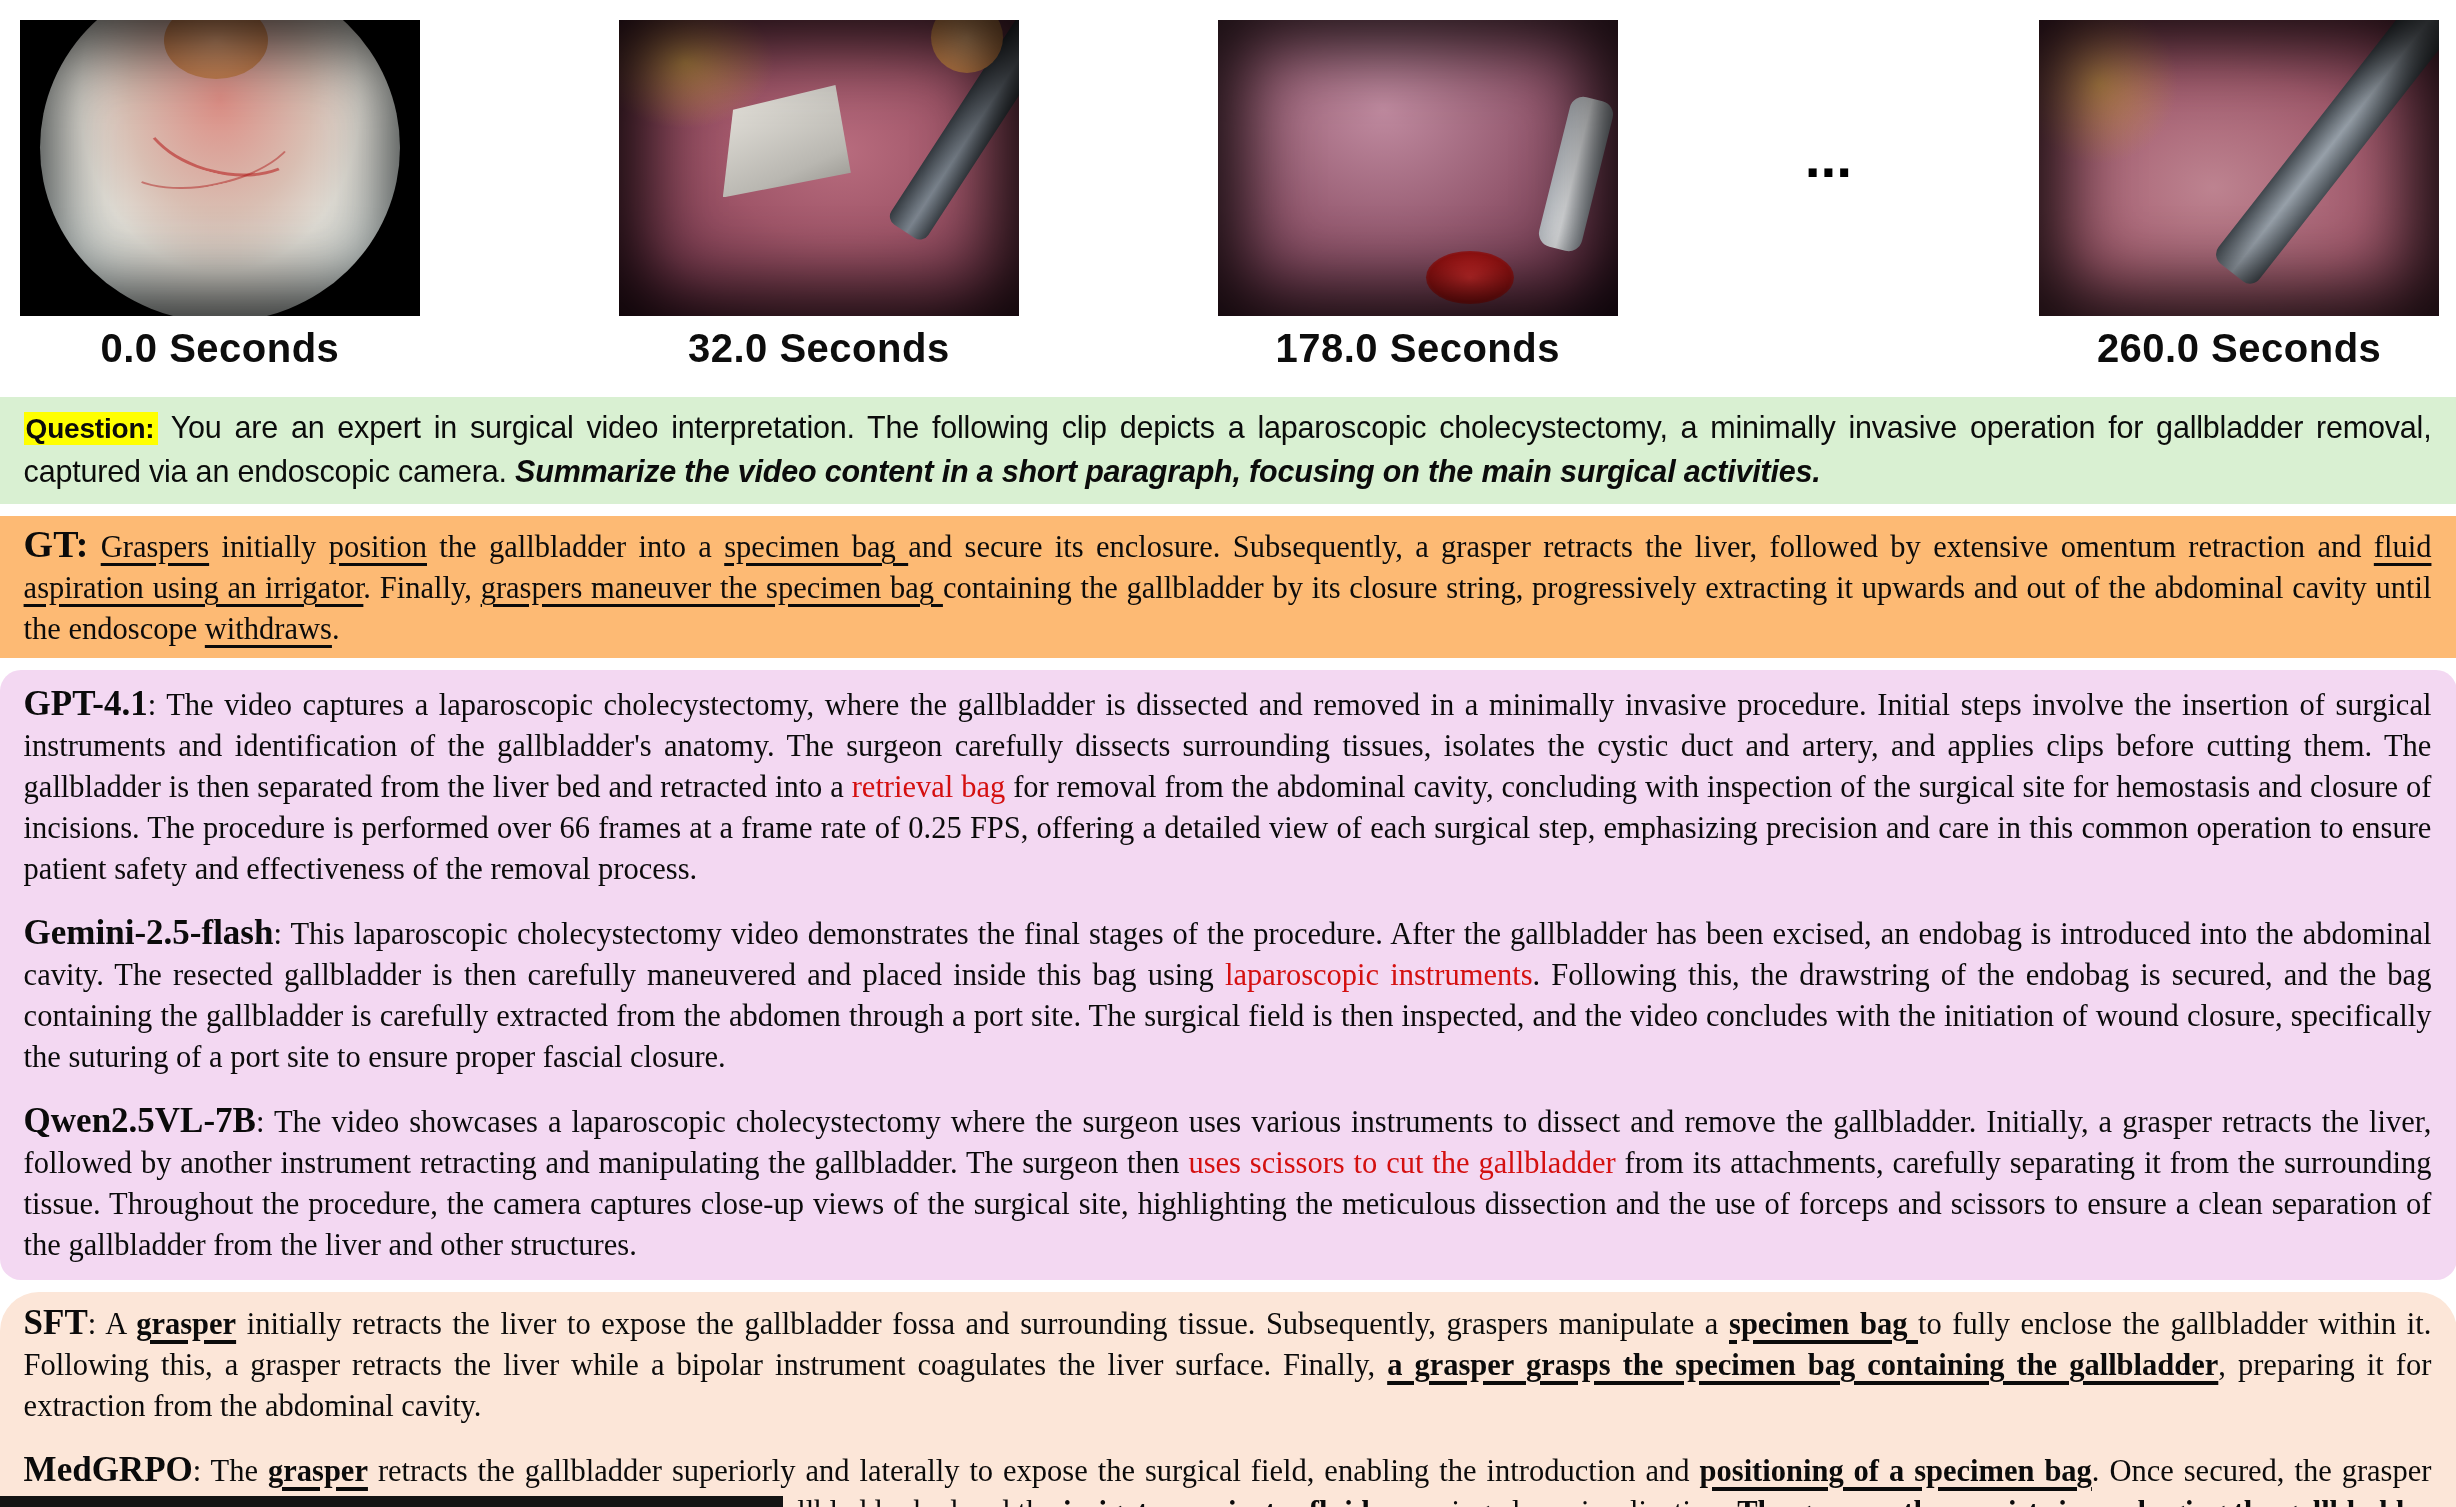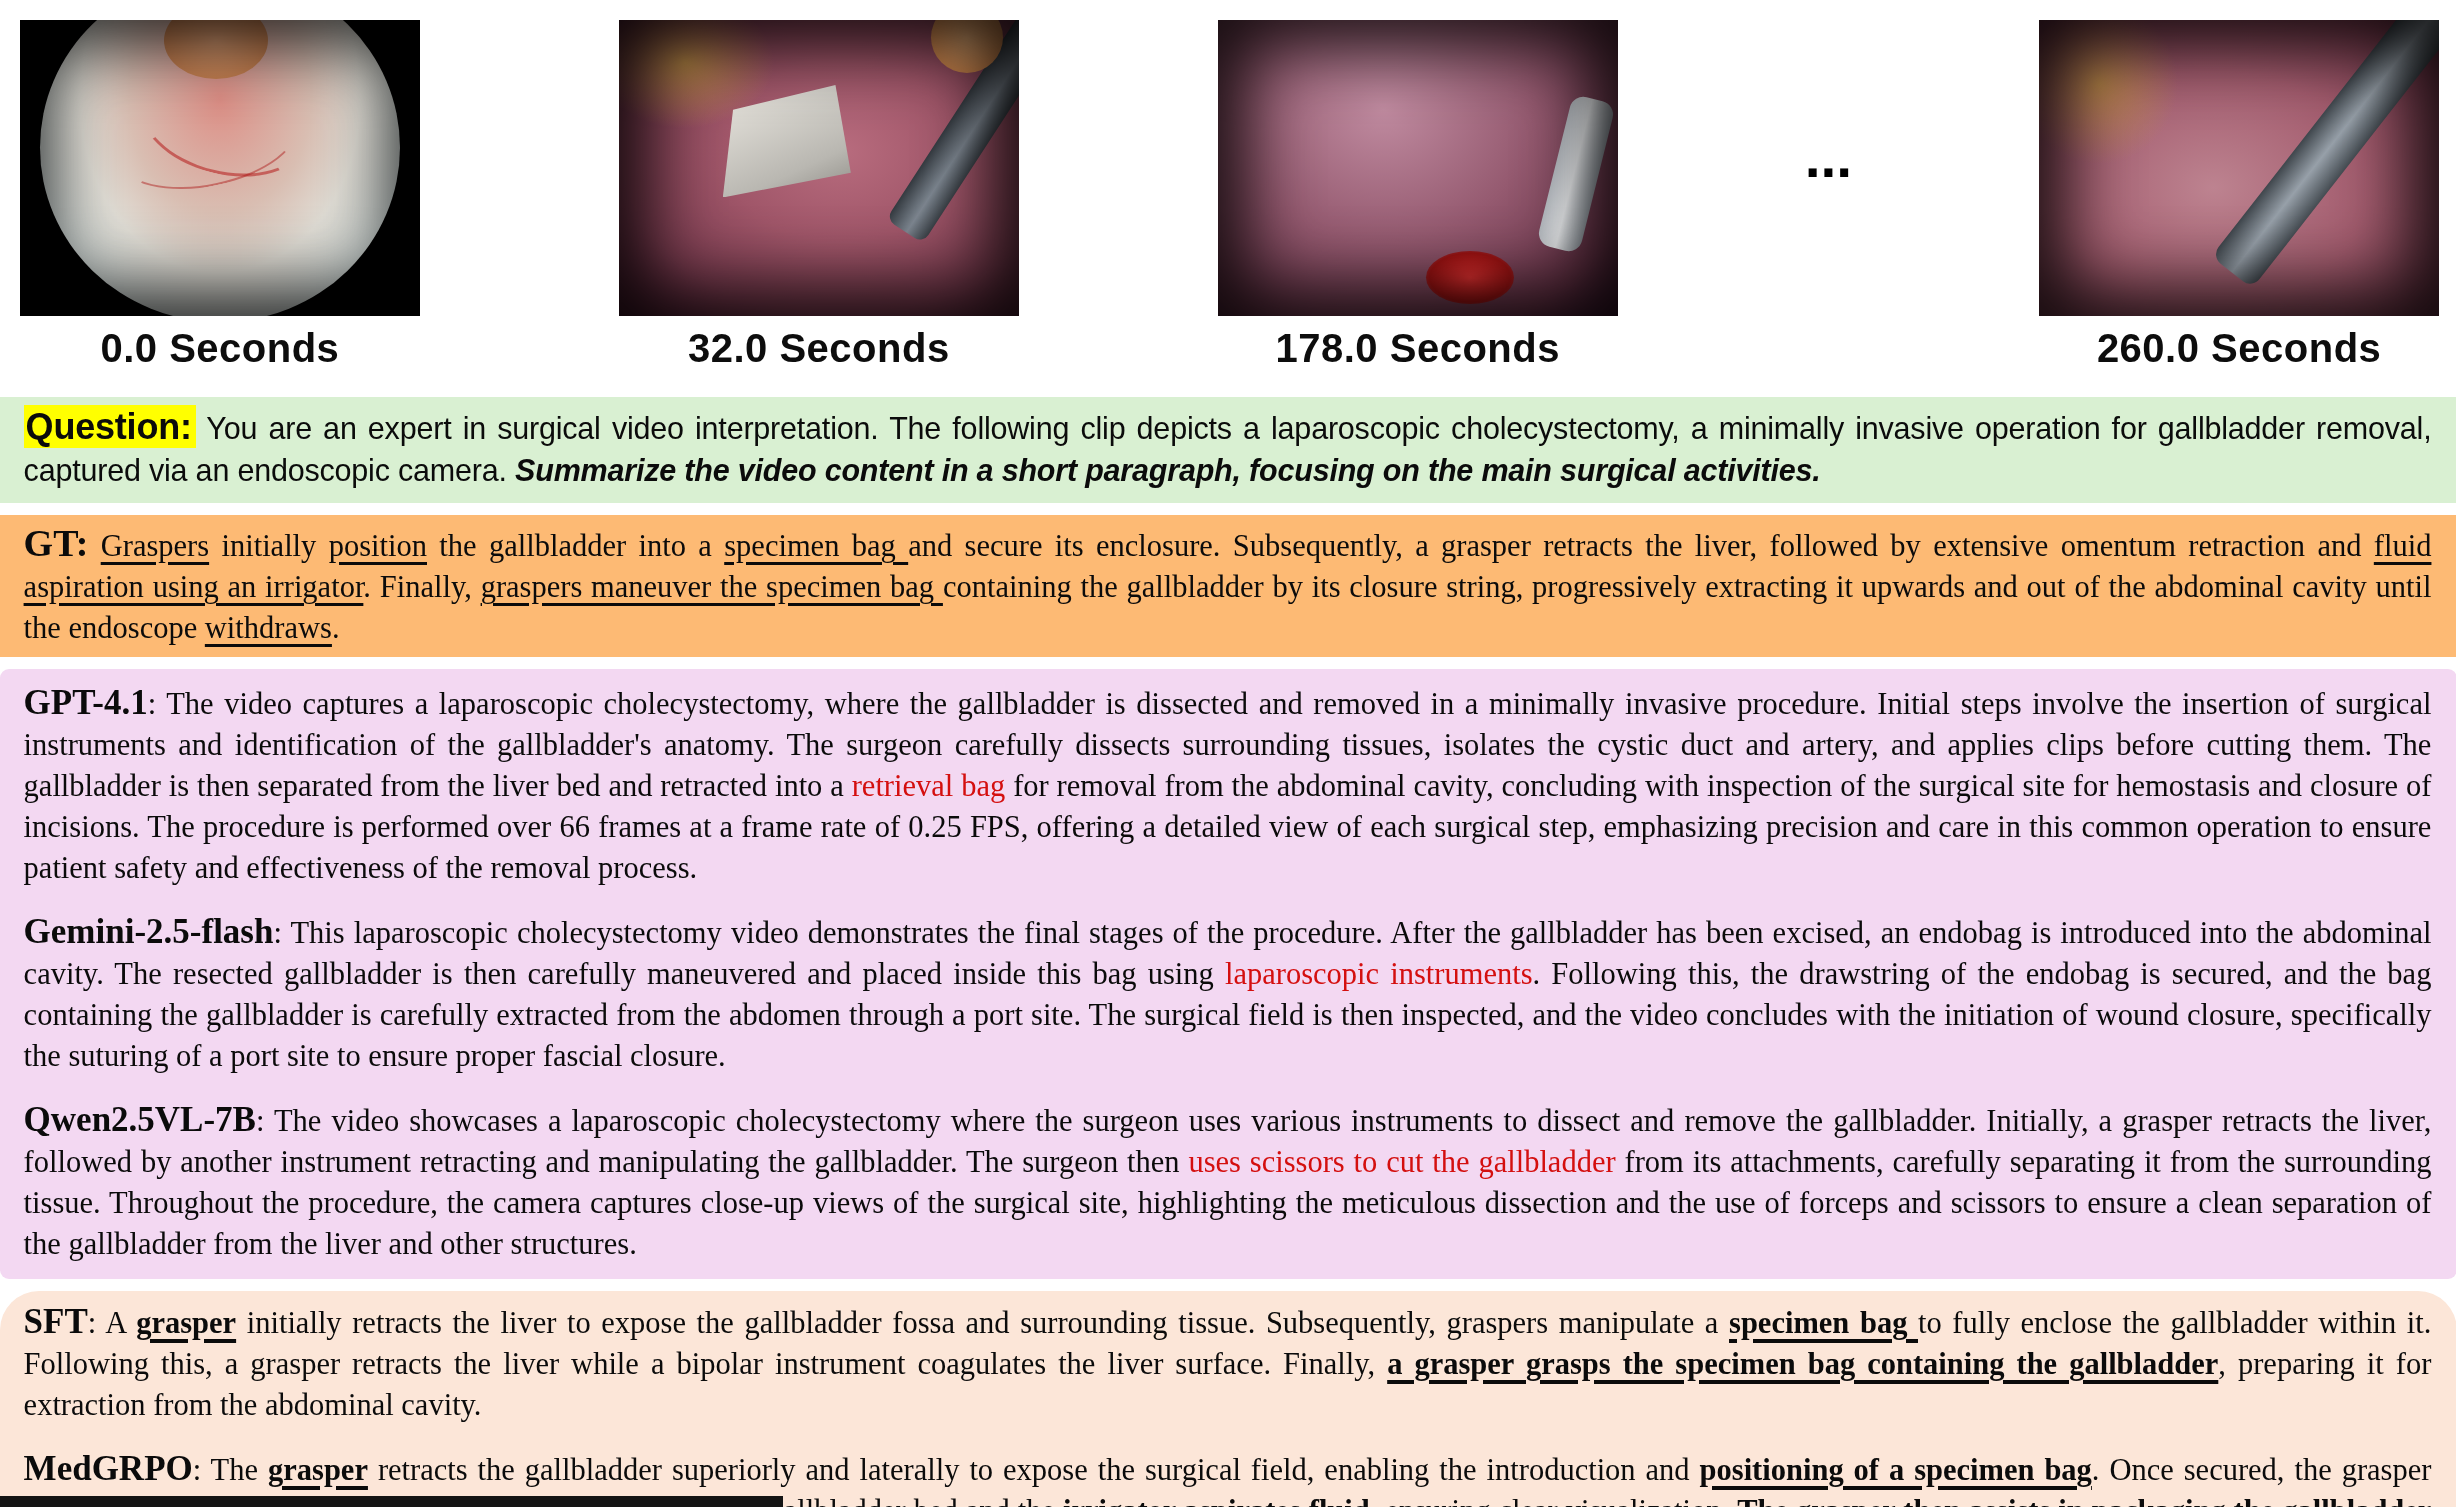--- a/index.html
+++ b/index.html
@@ -87,30 +87,30 @@
     font-weight: bold; font-size: 57px; color: #000;
   }
 
   
   .block { width: 2457px; padding: 9.9px 25.6px 11.8px 23.6px; }
   .q-block  { margin-top: 13.8px; background: #d9f0d2;
     font-family: "Liberation Sans", sans-serif; font-size: 30.5px; line-height: 42px;
     letter-spacing: -0.2px; }
   .gt-block { margin-top: 11.8px; background: #fdba74;
     font-size: 30.5px; line-height: 41px; padding-top: 7.9px; padding-bottom: 7.9px; }
-  .models-block { margin-top: 11.8px; background: #f3d8f2; border-radius: 9px;
+  .models-block { margin-top: 11.8px; background: #f3d8f2; border-radius: 21px;
     font-size: 30.5px; line-height: 41px; padding-top: 13.8px; padding-bottom: 13.8px; }
   .ft-block { margin-top: 11.8px; background: #fce6d8; border-radius: 39px;
     font-size: 30.5px; line-height: 41px; padding-top: 9.9px; padding-bottom: 9.9px; }
 
   .block p { margin: 0; text-align: justify; }
   .models-block p + p, .ft-block p + p { margin-top: 22px; }
 
   .q-label {
-    background: #ffff00; font-weight: bold; font-size: 36px; padding: 1px 3.9px 1px 2px;
+    background: #ffff00; font-weight: bold; font-size: 28px; padding: 1px 3.9px 1px 2px;
   }
   .q-block .bi { font-weight: bold; font-style: italic; }
 
   .gt-label { font-weight: bold; font-size: 38px; }
   .m-label  { font-weight: bold; font-size: 35px; }
 
   .u  { text-decoration: underline; text-decoration-thickness: 2.5px; text-underline-offset: 5.9px; }
   .r  { color: #d40f0f; }
   .bu { font-weight: bold; text-decoration: underline;
         text-decoration-thickness: 3.9px; text-underline-offset: 5.9px; }

